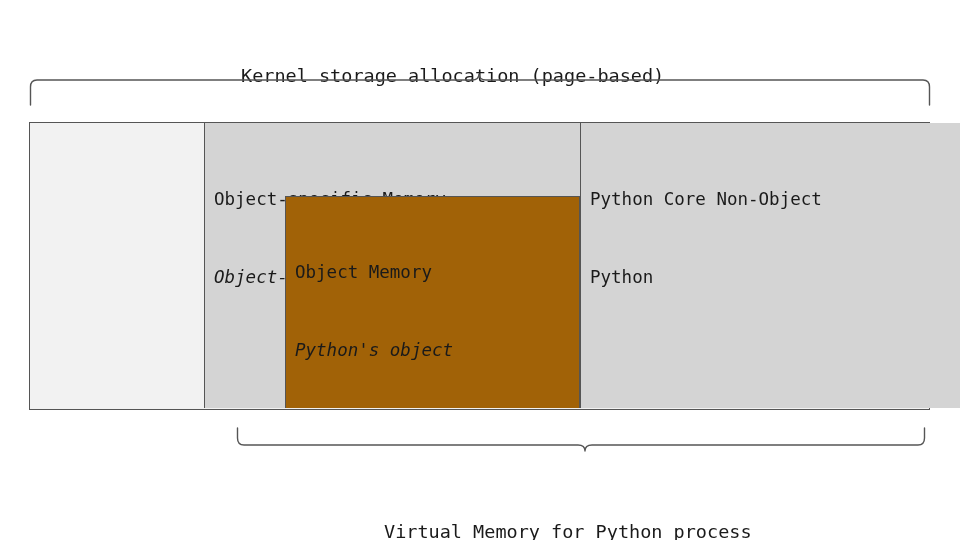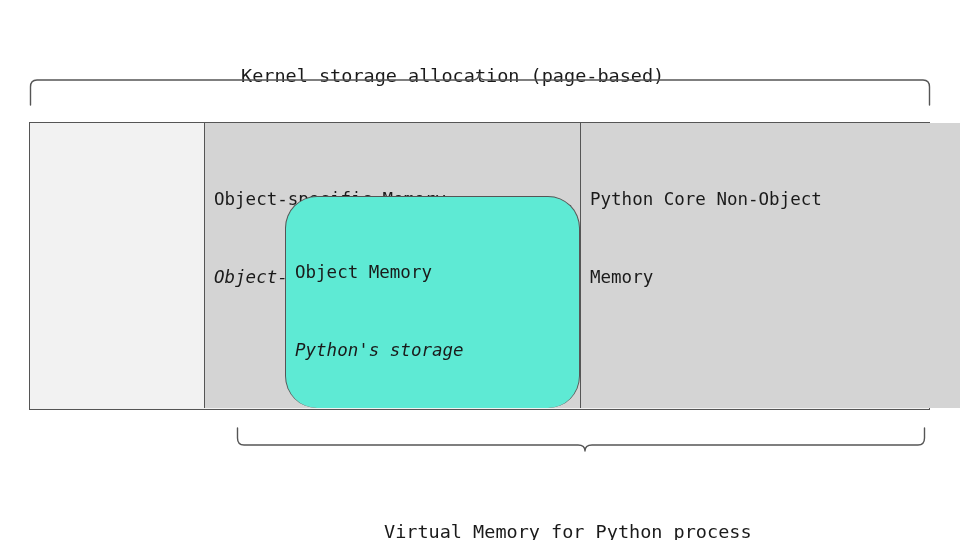--- a/index.html
+++ b/index.html
@@ -129,25 +129,24 @@
     left: 9px;
     top: 11px;
   }
 
   
   #region-object-memory {
     left: 255px;
     top: 73px;
     width: 295px;
     height: 212.2px;
-    background: #5eead4;
+    background: #a16207;
     border-top: 1.4px solid #555555;
     border-left: 1.4px solid #555555;
     border-right: 1.4px solid #555555;
-    border-radius: 32px;
   }
   #region-object-memory .region-text {
     left: 9px;
     top: 10px;
   }
 </style>
 </head>
 <body>
 
 <div id="stage">
@@ -170,28 +169,28 @@
     <div id="region-object-specific" class="region">
       <div class="region-text">
         <div class="line-roman">Object-specific Memory</div>
         <div class="line-italic">Object-specific allocators</div>
       </div>
     </div>
 
     <div id="region-core-nonobject" class="region">
       <div class="region-text">
         <div class="line-roman">Python Core Non-Object</div>
-        <div class="line-roman">Memory</div>
+        <div class="line-roman">Python</div>
       </div>
     </div>
 
     <div id="region-object-memory" class="region">
       <div class="region-text">
         <div class="line-roman">Object Memory</div>
-        <div class="line-italic">Python's storage</div>
+        <div class="line-italic">Python's object</div>
       </div>
     </div>
 
   </div>
 
   <div id="bottom-brace" class="brace">
     <svg width="960" height="34" viewBox="0 0 960 34">
       <path d="M 237.5 8 L 237.5 18 Q 237.5 25 244 25 L 578 25 Q 585 25 585 31 Q 585 25 592 25 L 918 25 Q 924.5 25 924.5 18 L 924.5 8" fill="none" stroke="#555555" stroke-width="1.4" stroke-linecap="round" stroke-linejoin="round"></path>
     </svg>
   </div>

